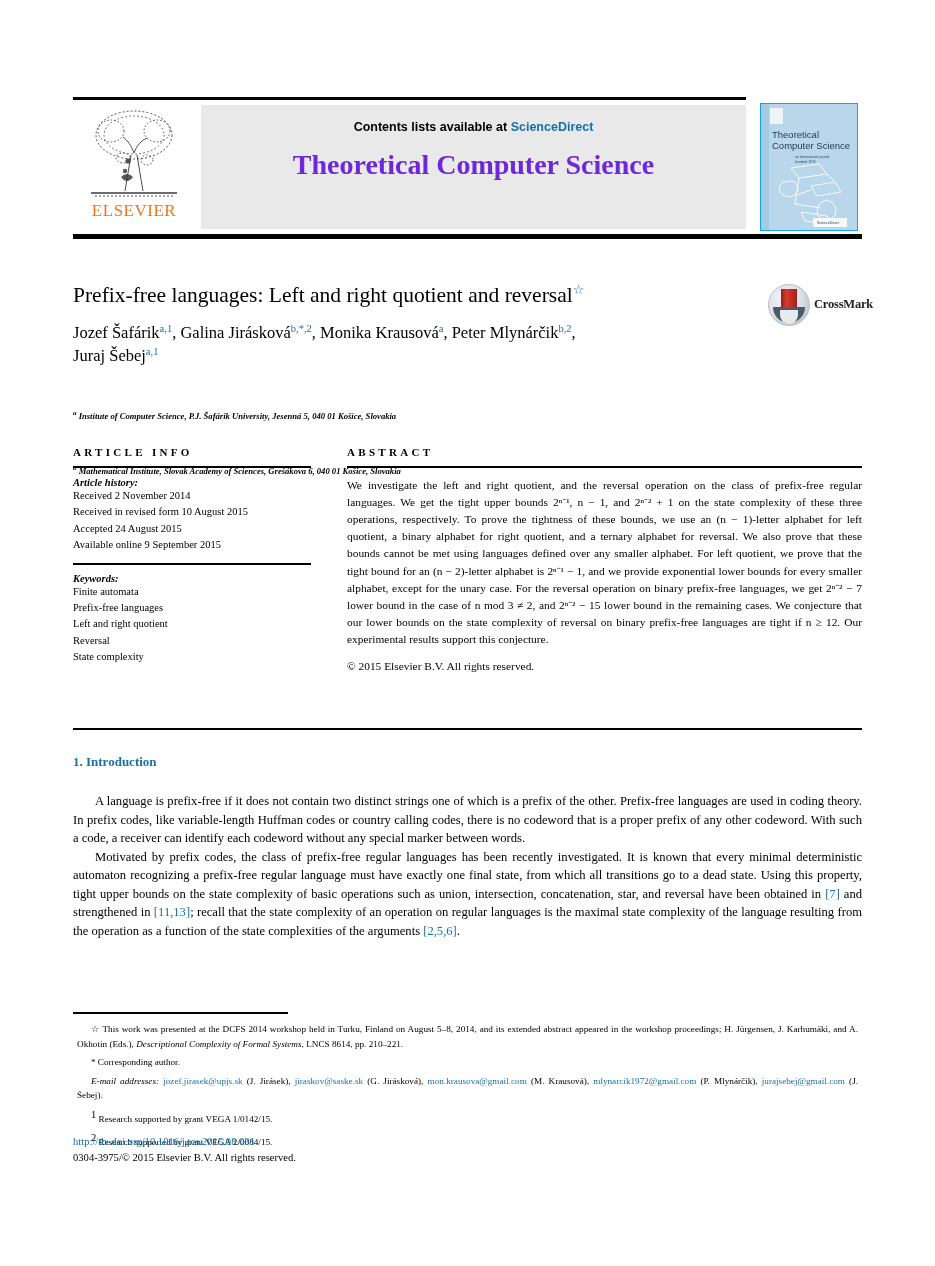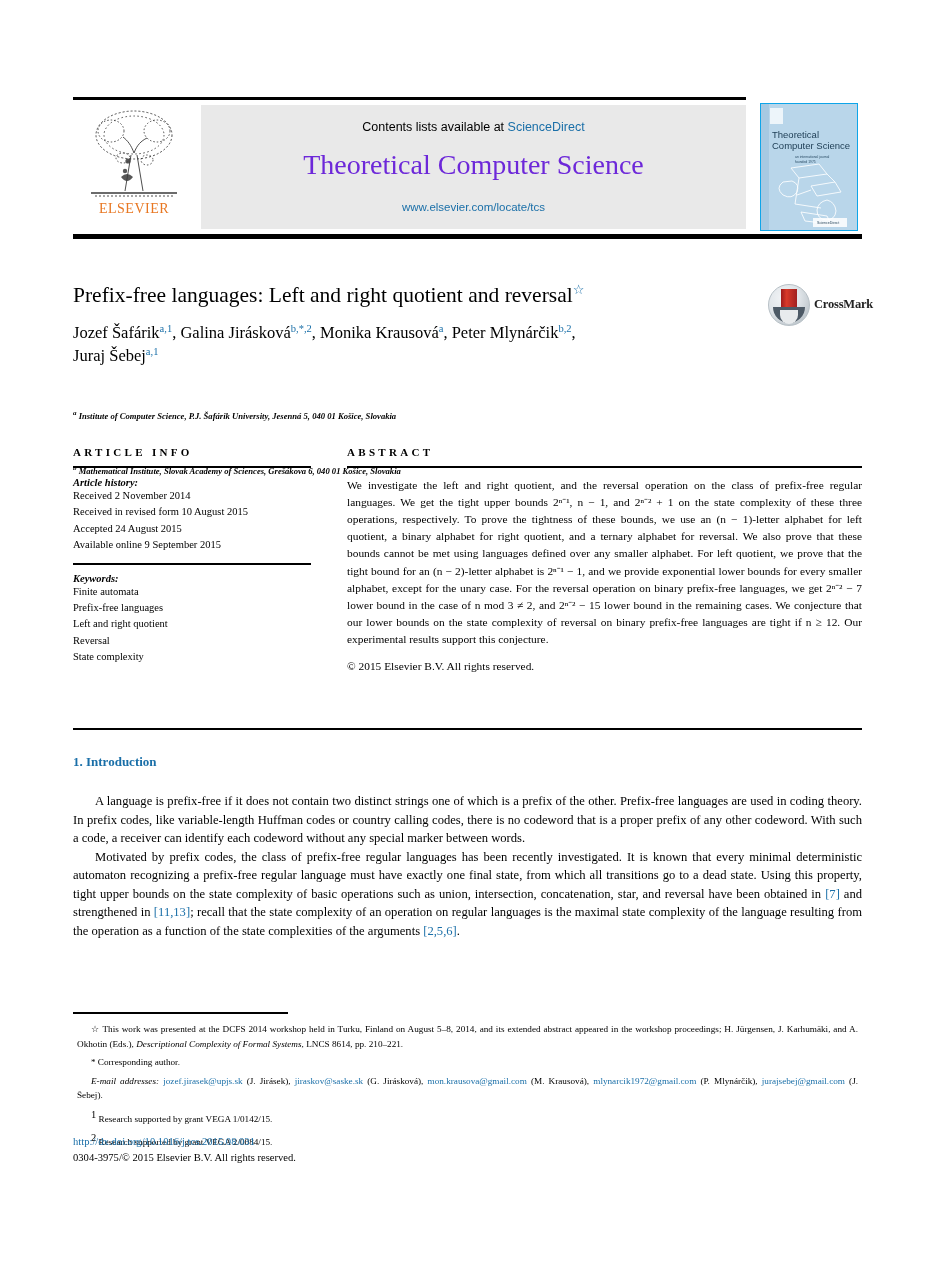--- a/index.html
+++ b/index.html
@@ -58,30 +58,31 @@
     position: absolute; left: 6px; top: 0;
     width: 106px; height: 96px;
     overflow: hidden;
   }
   .elsevier-word {
     position: absolute;
     left: 0; top: 96px;
     width: 118px;
     text-align: center;
     font-family: "Liberation Serif", serif;
-    font-size: 14px;
+    font-size: 17px;
     letter-spacing: .5px;
     color: #E87722;
     font-weight: normal;
   }
   .journal-band {
     position: absolute;
     left: 128px; top: 8px;
     width: 545px; height: 124px;
     background: #e9e9e9;
+    font-weight: bold;
   }
   .contents-line {
     position: absolute;
     left: 0; top: 15px;
     width: 545px;
     text-align: center;
     font-size: 12.5px;
     font-family: "Liberation Sans", sans-serif;
     color: #000;
   }
@@ -312,21 +313,20 @@
       </div>
       <div class="elsevier-word">ELSEVIER</div>
     </div>
 
     <div class="journal-band">
       <div class="contents-line">
         <span>Contents lists available at</span>
         <a href="#">ScienceDirect</a>
       </div>
       <div class="journal-title">Theoretical Computer Science</div>
-      <div class="journal-url">www.elsevier.com/locate/tcs</div>
     </div>
 
     <div class="cover-thumb">
       <svg width="96" height="126" viewBox="0 0 96 126">
         <rect x="0" y="0" width="96" height="126" fill="#b9d6ea"></rect>
         <rect x="0" y="0" width="8" height="126" fill="#a6c9e2"></rect>
         <rect x="9" y="4" width="13" height="16" fill="#ffffff" opacity=".75"></rect>
         <text x="11" y="34" font-family="Liberation Sans, sans-serif" font-size="9.5" fill="#1b3b52">Theoretical</text>
         <text x="11" y="45" font-family="Liberation Sans, sans-serif" font-size="9.5" fill="#1b3b52">Computer Science</text>
         <text x="34" y="54" font-family="Liberation Sans, sans-serif" font-size="3.4" fill="#2b4d66">an international journal</text>

